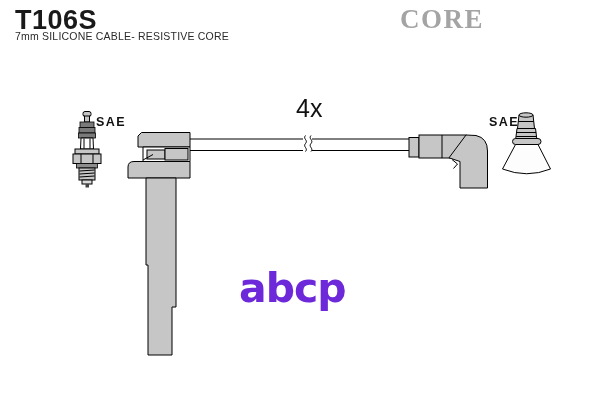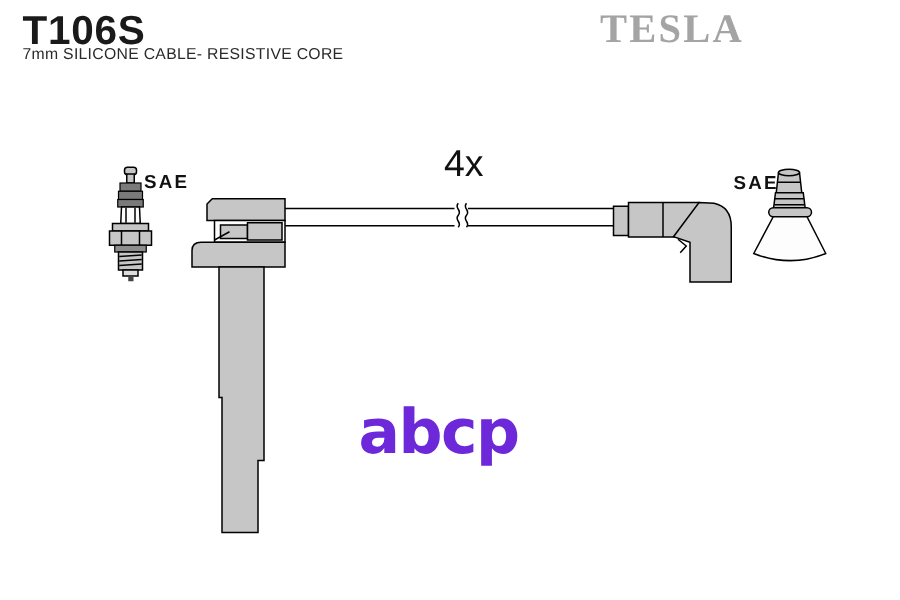--- a/index.html
+++ b/index.html
@@ -56,21 +56,21 @@
     font-size:25px;font-weight:normal;fill:#111;
   }
 </style>
 </head>
 <body>
 
 <div class="stage">
 
   <div class="part-number">T106S</div>
   <div class="description">7mm SILICONE CABLE- RESISTIVE CORE</div>
-  <div class="brand" style="color: rgb(164, 164, 164);">TESLA</div>
+  <div class="brand" style="color: rgb(164, 164, 164);">CORE</div>
 
   <div class="watermark" style="color: #6d28d9;">abcp</div>
 
   <svg width="600" height="400" viewBox="0 0 600 400">
 
     <g fill="#c6c6c6">
       <rect class="part" x="83" y="111.5" width="8" height="5" rx="2"></rect>
       <rect class="part" x="84.5" y="116" width="5" height="6"></rect>
       <rect class="dark-band" x="80" y="122" width="14" height="5.5" fill="#7a7a7a"></rect>
       <rect class="dark-band" x="79" y="127.5" width="16" height="5.5" fill="#7a7a7a"></rect>

